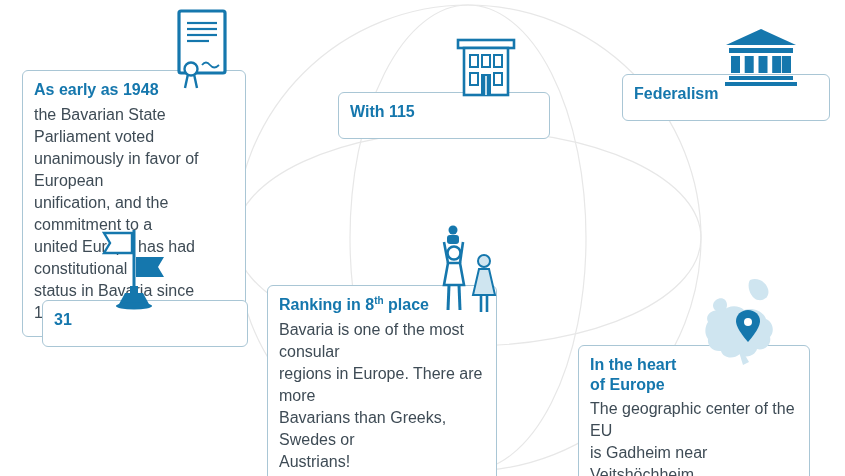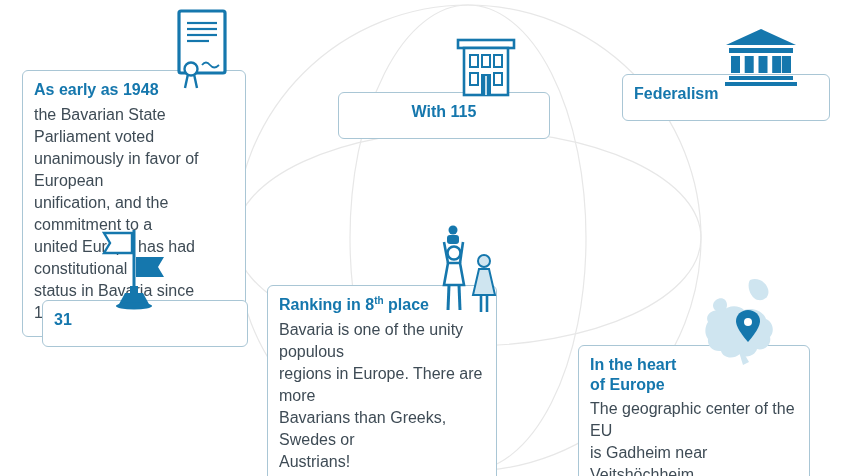--- a/index.html
+++ b/index.html
@@ -54,21 +54,21 @@
         <line x1="11" y1="27" x2="41" y2="27"></line>
         <line x1="11" y1="33" x2="33" y2="33"></line>
       </g>
       <path d="M26 57 q4 -5 8 0 q4 5 9 0" fill="none" stroke="#1577ad" stroke-width="1.8"></path>
       <path d="M12 66 L9 80" stroke="#1577ad" stroke-width="2.4" fill="none"></path>
       <path d="M18 66 L21 80" stroke="#1577ad" stroke-width="2.4" fill="none"></path>
       <circle cx="15" cy="61" r="6.5" fill="#ffffff" stroke="#1577ad" stroke-width="2.4"></circle>
     </svg>
   </div>
 
-  <div class="card" style="left:338px; top:92px; width:212px;text-align:center;">
+  <div class="card" style="left:338px; top:92px; width:212px;">
     <div class="card-title">With 115</div>
   </div>
   <div class="icon" style="left:455px; top:36px;">
     <svg width="62" height="62" viewBox="0 0 62 62">
       <rect x="3" y="4" width="56" height="8" fill="#ffffff" stroke="#1577ad" stroke-width="2.6"></rect>
       <rect x="9" y="12" width="44" height="47" fill="#ffffff" stroke="#1577ad" stroke-width="2.6"></rect>
       <g fill="#ffffff" stroke="#1577ad" stroke-width="2">
         <rect x="15" y="19" width="8" height="12"></rect>
         <rect x="27" y="19" width="8" height="12"></rect>
         <rect x="39" y="19" width="8" height="12"></rect>
@@ -108,21 +108,21 @@
       <polygon points="36,7 8,7 14,17 8,27 36,27" fill="#ffffff" stroke="#1577ad" stroke-width="2.4"></polygon>
       <polygon points="40,31 68,31 62,41 68,51 40,51" fill="#1577ad"></polygon>
       <rect x="34" y="60" width="8" height="7" fill="#1577ad"></rect>
       <polygon points="22,80 54,80 47,67 29,67" fill="#1577ad"></polygon>
       <ellipse cx="38" cy="80" rx="18" ry="3.5" fill="#1577ad"></ellipse>
     </svg>
   </div>
 
   <div class="card" style="left:267px; top:285px; width:230px;">
     <div class="card-title"><span>Ranking in 8</span><sup>th</sup><span> place</span></div>
-    <div class="card-body">Bavaria is one of the unity populous
+    <div class="card-body">Bavaria is one of the most consular
 regions in Europe. There are more
 Bavarians than Greeks, Swedes or
 Austrians!</div>
   </div>
   <div class="icon" style="left:420px; top:222px;">
     <svg width="86" height="94" viewBox="0 0 86 94">
 
       <circle cx="33" cy="8" r="4.5" fill="#1577ad"></circle>
       <rect x="27" y="13" width="12" height="9" rx="3" fill="#1577ad"></rect>
 

